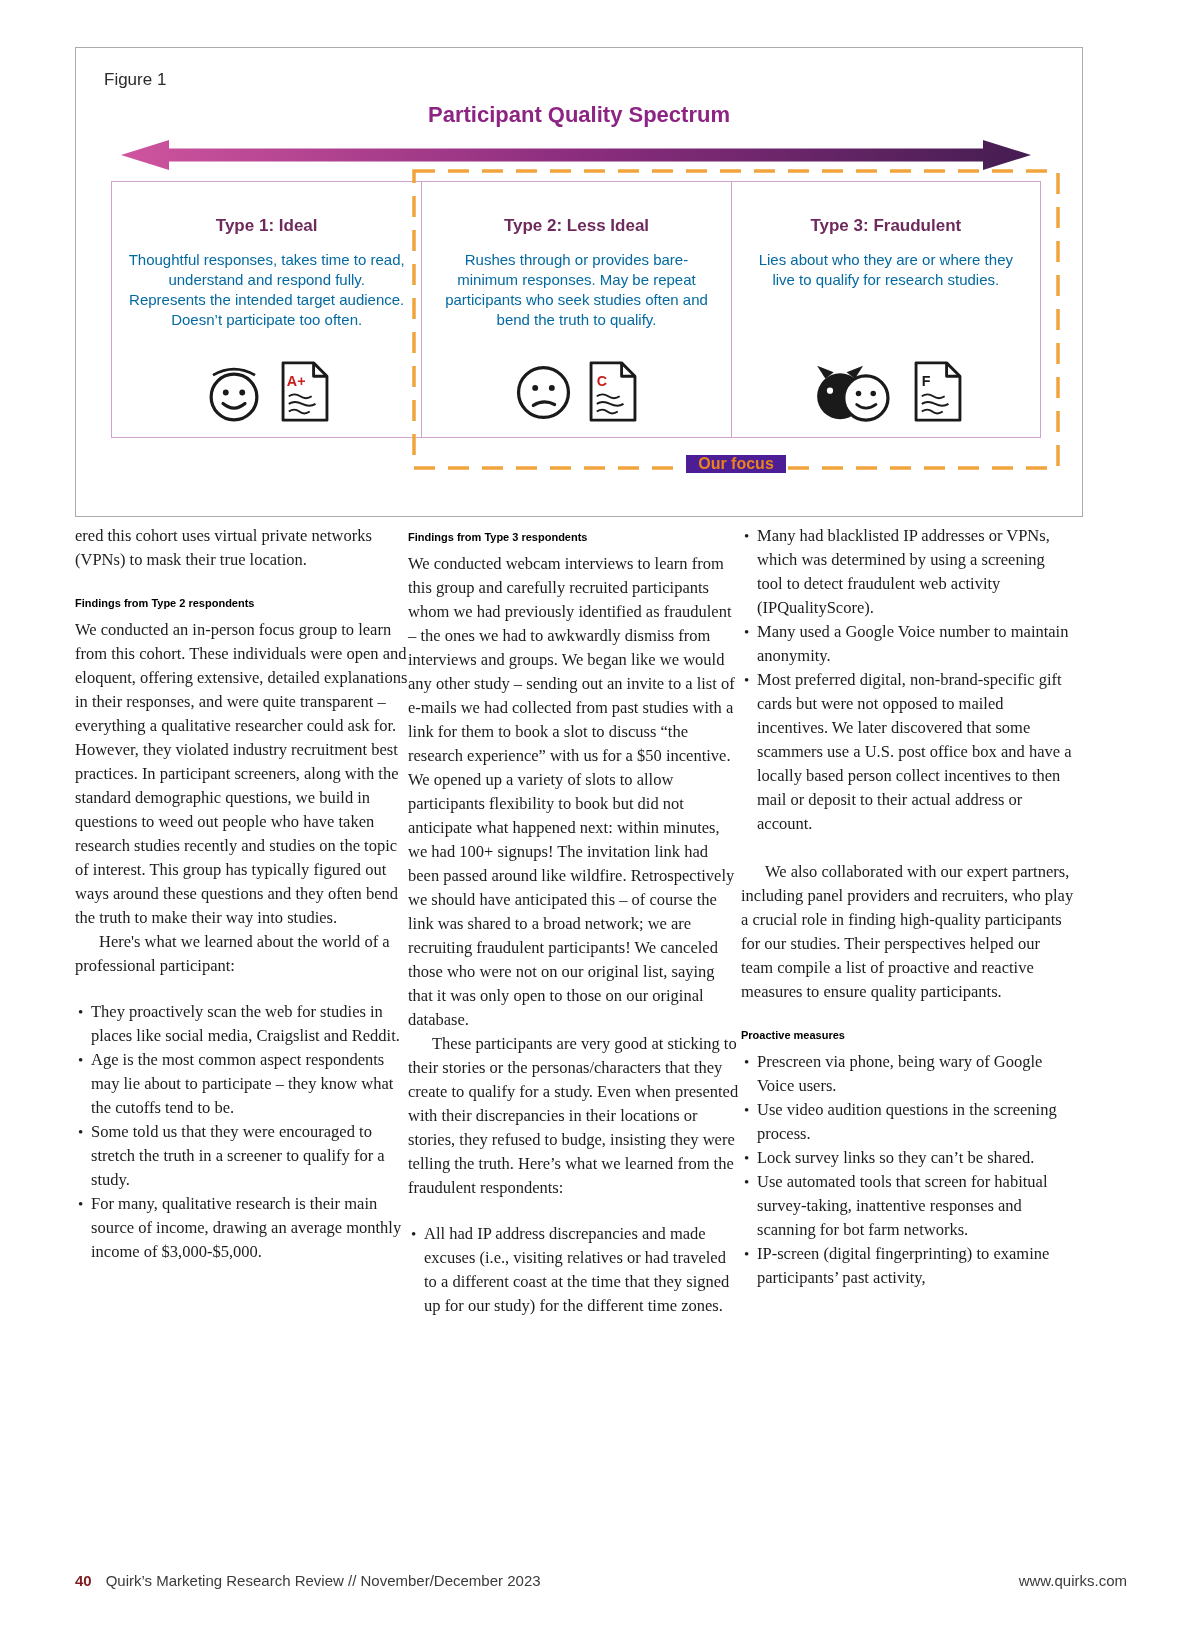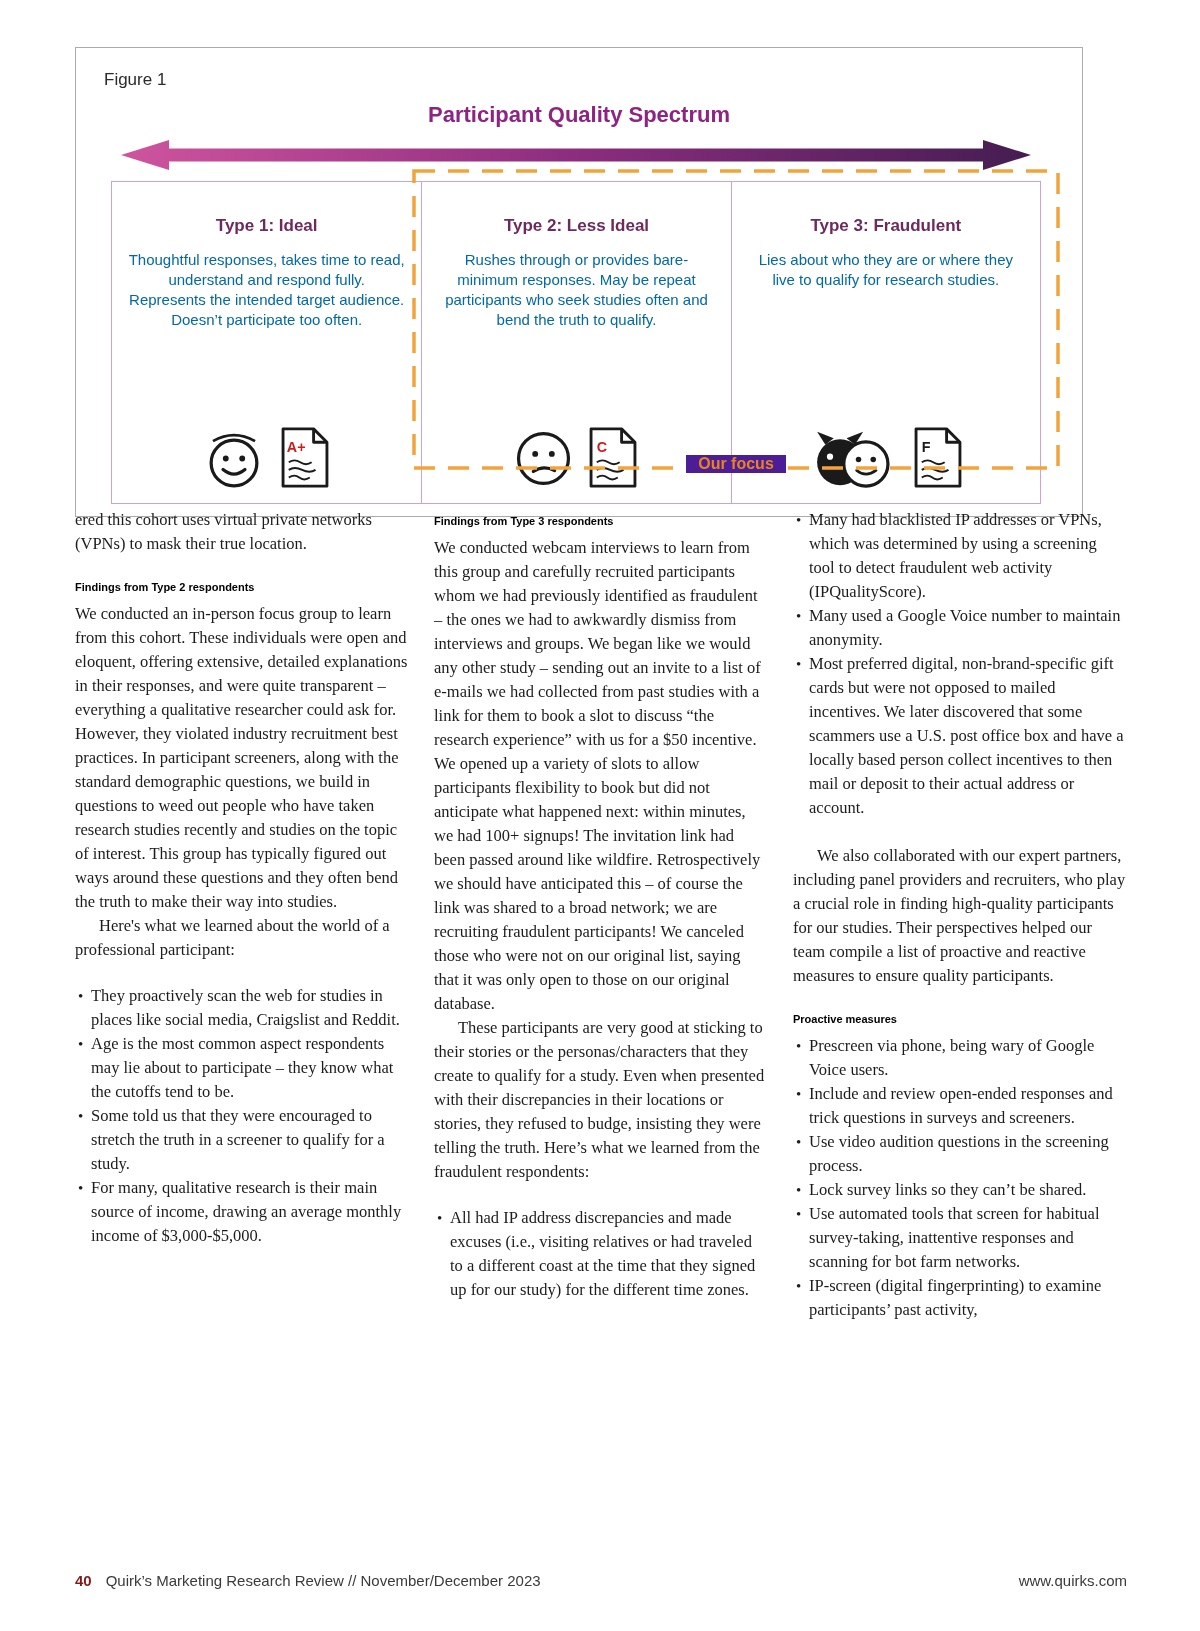--- a/index.html
+++ b/index.html
@@ -10,37 +10,37 @@
 
   
   .figure-box { position:absolute; left:75px; top:47px; width:1008px; height:470px;
                 border:1px solid #ababab; border-radius:0; background:#fff; }
   .figure-label { position:absolute; left:28px; top:22px; font-family:"Liberation Sans", sans-serif;
                   font-size:17px; color:#2b2b2b; }
   .figure-title { position:absolute; left:0; right:0; top:54px; text-align:center;
                   font-family:"Liberation Sans", sans-serif; font-size:22px; font-weight:bold; color:#8d2483; }
   .spectrum-arrow { position:absolute; left:45px; top:90px; }
 
-  .types-row { position:absolute; left:35px; top:133px; width:930px; height:323px;
+  .types-row { position:absolute; left:35px; top:133px; width:930px; height:257px;
                display:flex; border:1px solid #cfa3cd; background:#fff; }
   .type-box { width:310px; padding:34px 16px 0; text-align:center; position:relative; }
   .type-box + .type-box { border-left:1px solid #cfa3cd; }
   .type-heading { font-family:"Liberation Sans", sans-serif; font-size:17px; font-weight:bold;
                   color:#6e2a5c; margin-bottom:14px; }
   .type-body { font-family:"Liberation Sans", sans-serif; font-size:15px; line-height:20px; color:#0369a1; }
   .type-icons { position:absolute; left:0; right:0; bottom:14px; display:flex;
                 justify-content:center; align-items:flex-end; gap:12px; }
 
   .focus-rect { position:absolute; left:336px; top:121px; overflow:visible; }
   .focus-label-wrap { position:absolute; left:336px; top:407px; width:648px; text-align:center; }
   .focus-label { display:inline-block; background:#4c1d95; padding:0 12px;
                  font-family:"Liberation Sans", sans-serif; font-size:16px; font-weight:bold; color:#e8831d; }
 
   
-  .columns { position:absolute; left:75px; top:508px; width:1052px; display:flex; gap:26px; }
+  .columns { position:absolute; left:75px; top:524px; width:1052px; display:flex; }
   .col { width:333px; font-size:16.5px; line-height:24px; color:#1c1c1c; }
   .col h3 { font-family:"Liberation Sans", sans-serif; font-size:11px; line-height:22px;
             color:#000; margin:20px 0 4px; }
   .col h3.first { margin-top:2px; }
   .col p { margin:0; }
   .col p.indent { text-indent:24px; }
   .col p.gap-top { margin-top:24px; }
   .bullets { list-style:none; margin:22px 0 0 0; }
   .bullets.tight { margin-top:2px; }
   .bullets.top { margin-top:0; }
@@ -173,21 +173,20 @@
     <div class="col">
       <ul class="bullets top">
         <li>Many had blacklisted IP addresses or VPNs, which was determined by using a screening tool to detect fraudulent web activity (IPQualityScore).</li>
         <li>Many used a Google Voice number to maintain anonymity.</li>
         <li>Most preferred digital, non-brand-specific gift cards but were not opposed to mailed incentives. We later discovered that some scammers use a U.S. post office box and have a locally based person collect incentives to then mail or deposit to their actual address or account.</li>
       </ul>
       <p class="indent gap-top">We also collaborated with our expert partners, including panel providers and recruiters, who play a crucial role in finding high-quality participants for our studies. Their perspectives helped our team compile a list of proactive and reactive measures to ensure quality participants.</p>
       <h3>Proactive measures</h3>
       <ul class="bullets tight">
         <li>Prescreen via phone, being wary of Google Voice users.</li>
-        <li>Include and review open-ended responses and trick questions in surveys and screeners.</li>
         <li>Use video audition questions in the screening process.</li>
         <li>Lock survey links so they can’t be shared.</li>
         <li>Use automated tools that screen for habitual survey-taking, inattentive responses and scanning for bot farm networks.</li>
         <li>IP-screen (digital fingerprinting) to examine participants’ past activity,</li>
       </ul>
     </div>
   </div>
 
   <div class="page-footer">
     <div>

